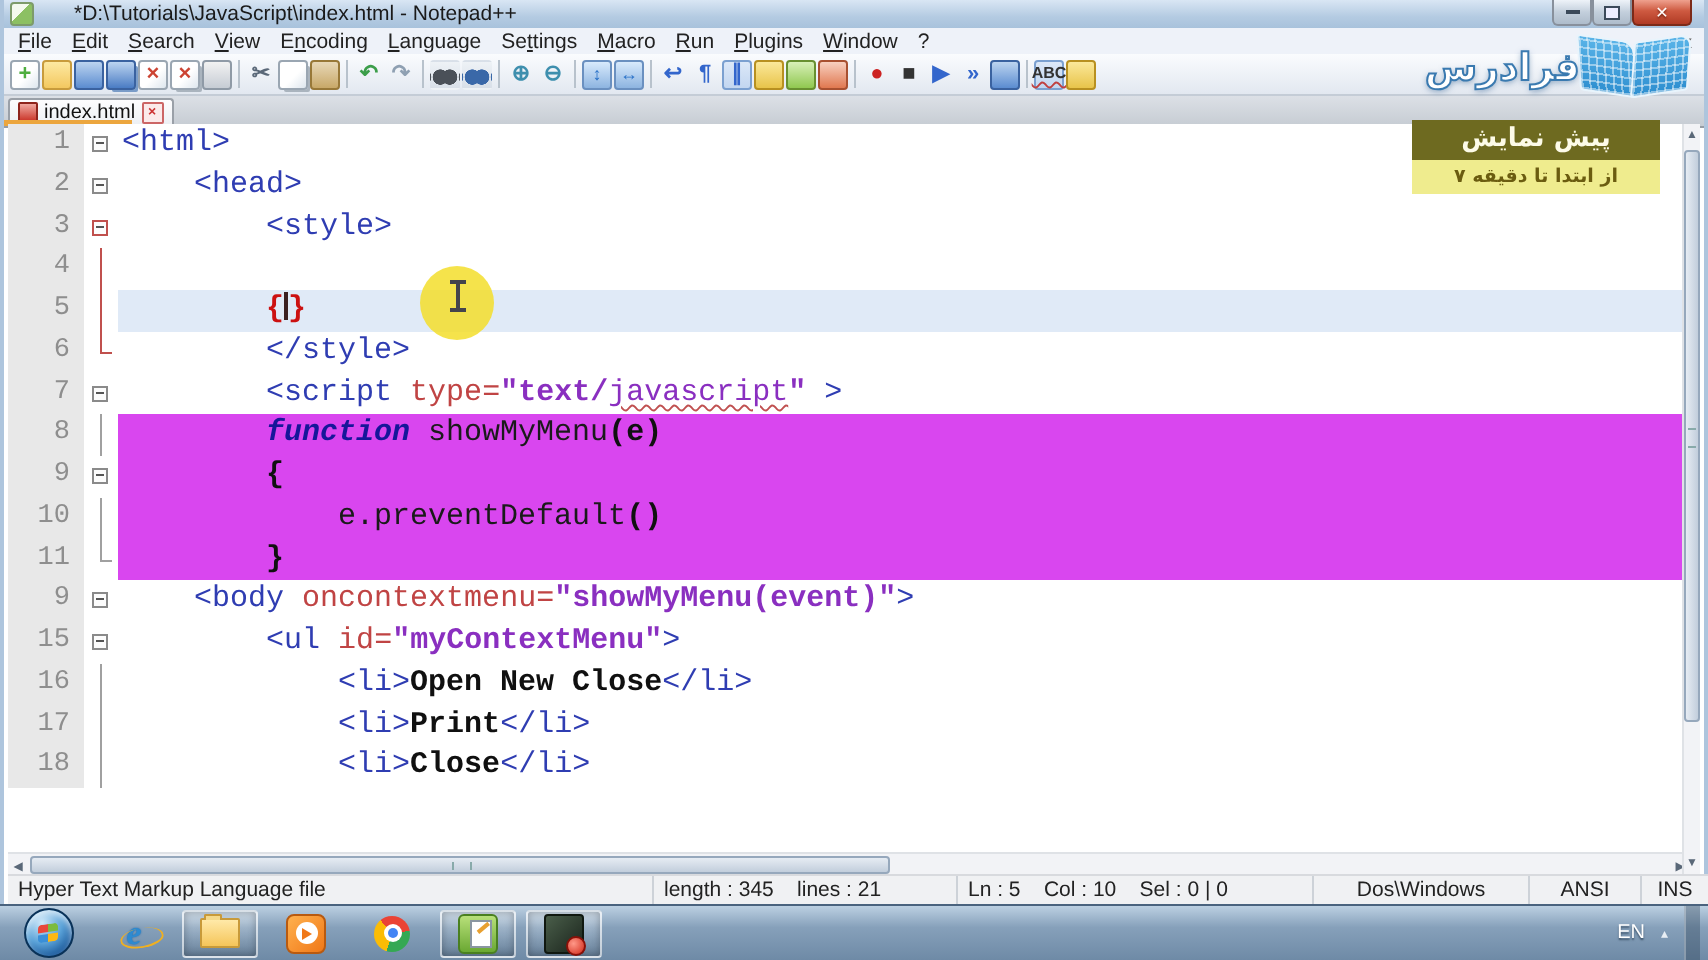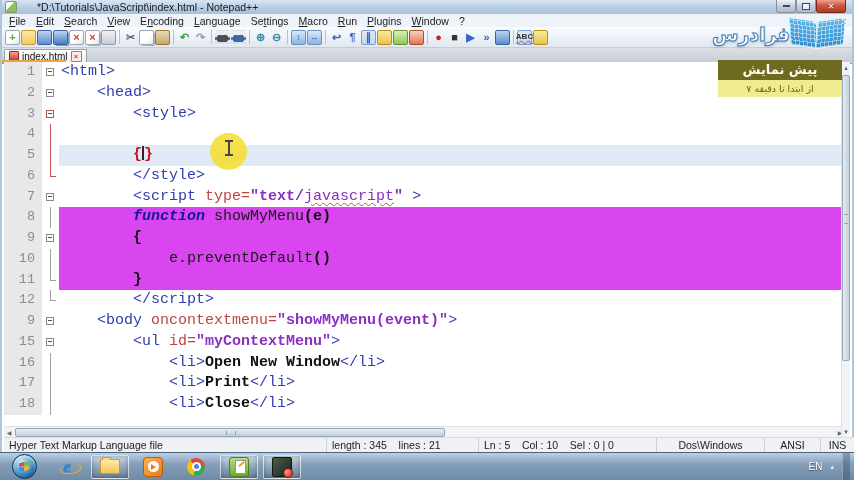--- a/index.html
+++ b/index.html
@@ -159,24 +159,24 @@
   .brand{position:absolute;top:15px;right:4px;display:flex;align-items:center;z-index:50;pointer-events:none}
   .brand-text{font-family:"DejaVu Sans",sans-serif;font-size:19px;font-weight:bold;color:#fff;direction:rtl;
       -webkit-text-stroke:1px #3a7ab0;text-shadow:0 1px 3px rgba(40,90,140,.55);margin-right:-4px;z-index:1}
   .book{width:62px;height:38px;position:relative;flex:none}
   .book .pg{position:absolute;top:4px;width:27px;height:26px;border:1px solid #e8f4fc;border-radius:2px 6px 2px 2px;
       background-image:repeating-linear-gradient(0deg,rgba(255,255,255,.45) 0 1px,transparent 1px 4px),
                        repeating-linear-gradient(90deg,rgba(255,255,255,.45) 0 1px,transparent 1px 4px),
                        linear-gradient(#5ab4e8,#2e8fd0)}
   .pg-l{left:3px;transform:skewY(12deg) rotate(-4deg)}
   .pg-r{right:3px;transform:skewY(-12deg) rotate(4deg);border-radius:6px 2px 2px 2px}
-  .badge{position:absolute;top:60px;right:10px;width:124px;z-index:40;text-align:center;
+  .badge{position:absolute;top:60px;right:22px;width:124px;z-index:40;text-align:center;
          font-family:"DejaVu Sans",sans-serif;direction:rtl}
   .badge-top{background:#6e6a20;color:#fdfbe8;font-size:13px;font-weight:bold;padding:2px 6px 3px}
-  .badge-bottom{background:#efec8e;color:#6b5c10;font-size:9.5px;font-weight:normal;padding:3px 4px}
+  .badge-bottom{background:#efec8e;color:#6b5c10;font-size:9.5px;font-weight:bold;padding:3px 4px}
   .cursor-glow{position:absolute;left:208px;top:133px;width:37px;height:37px;border-radius:50%;
                background:rgba(243,222,44,.85);z-index:30;pointer-events:none}
   .ibeam{position:absolute;left:223px;top:140px;width:8px;height:17px;z-index:31;pointer-events:none}
   .ibeam::before{content:"";position:absolute;left:3px;top:1px;bottom:1px;width:1.5px;background:#44444c}
   .ibeam::after{content:"";position:absolute;left:0;right:0;top:0;height:1.5px;background:#44444c;box-shadow:0 14px 0 #44444c}
 </style>
 </head>
 <body>
 
 <div class="app">
@@ -311,38 +311,33 @@
         <div class="ln">10</div>
         <div class="fold f-v"></div>
         <div class="codecell"><span class="tk-pl">            </span><span class="tk-pl">e.preventDefault</span><span class="tk-op">()</span></div>
       </div>
       <div class="row bg-js">
         <div class="ln">11</div>
         <div class="fold f-end"></div>
         <div class="codecell"><span class="tk-pl">        </span><span class="tk-op">}</span></div>
       </div>
       <div class="row">
-        <div class="ln">12</div>
-        <div class="fold f-end"></div>
-        <div class="codecell"><span class="tk-pl">        </span><span class="tk-tag">&lt;/script&gt;</span></div>
-      </div>
-      <div class="row">
         <div class="ln">9</div>
         <div class="fold f-box"></div>
         <div class="codecell"><span class="tk-pl">    </span><span class="tk-tag">&lt;body</span><span class="tk-pl"> </span><span class="tk-attr">oncontextmenu</span><span class="tk-attr">=</span><span class="tk-val">"showMyMenu(event)"</span><span class="tk-tag">&gt;</span></div>
       </div>
       <div class="row">
         <div class="ln">15</div>
         <div class="fold f-box"></div>
         <div class="codecell"><span class="tk-pl">        </span><span class="tk-tag">&lt;ul</span><span class="tk-pl"> </span><span class="tk-attr">id</span><span class="tk-attr">=</span><span class="tk-val">"myContextMenu"</span><span class="tk-tag">&gt;</span></div>
       </div>
       <div class="row">
         <div class="ln">16</div>
         <div class="fold f-v"></div>
-        <div class="codecell"><span class="tk-pl">            </span><span class="tk-tag">&lt;li&gt;</span><span class="tk-b">Open New Window</span><span class="tk-tag">&lt;/li&gt;</span></div>
+        <div class="codecell"><span class="tk-pl">            </span><span class="tk-tag">&lt;li&gt;</span><span class="tk-b">Open New Close</span><span class="tk-tag">&lt;/li&gt;</span></div>
       </div>
       <div class="row">
         <div class="ln">17</div>
         <div class="fold f-v"></div>
         <div class="codecell"><span class="tk-pl">            </span><span class="tk-tag">&lt;li&gt;</span><span class="tk-b">Print</span><span class="tk-tag">&lt;/li&gt;</span></div>
       </div>
       <div class="row">
         <div class="ln">18</div>
         <div class="fold f-v"></div>
         <div class="codecell"><span class="tk-pl">            </span><span class="tk-tag">&lt;li&gt;</span><span class="tk-b">Close</span><span class="tk-tag">&lt;/li&gt;</span></div>

